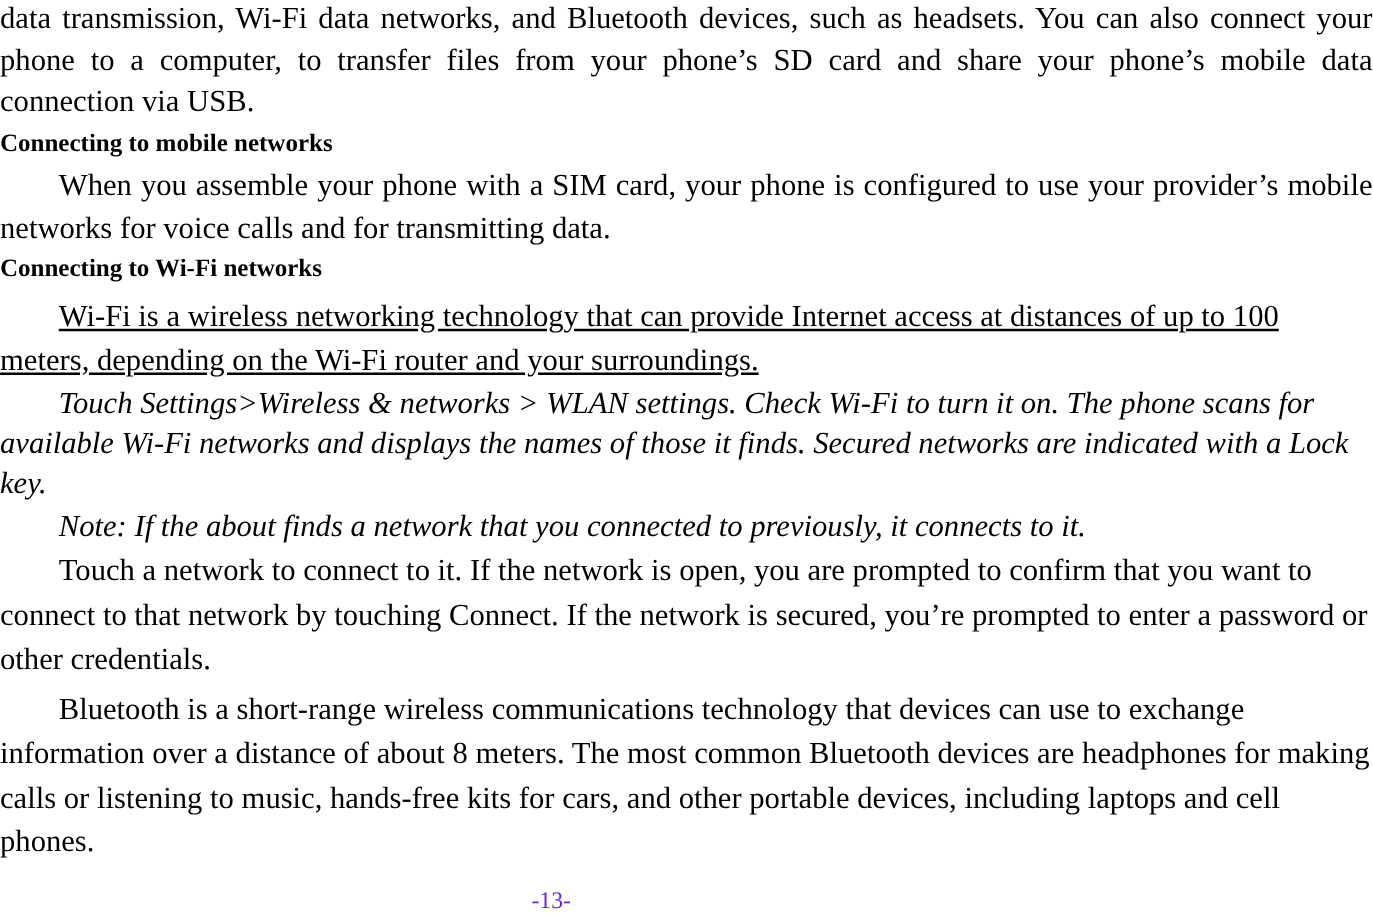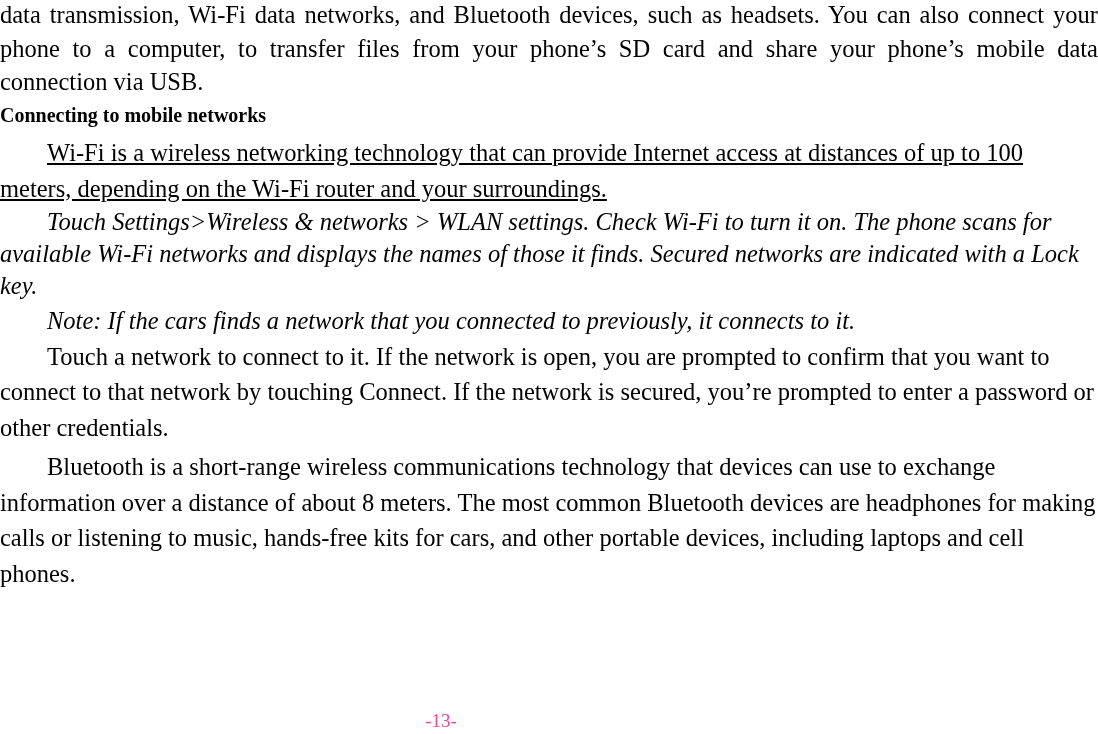--- a/index.html
+++ b/index.html
@@ -81,41 +81,43 @@
 
   .page-number {
     position: absolute;
     left: 0;
     right: 0;
     bottom: 2px;
     text-align: center;
     font-size: 19px;
     line-height: 22px;
     font-family: "Liberation Serif", "DejaVu Serif", serif;
-    color: #ec4899;
+    color: #6d28d9;
     margin-top: 48px;
   }
 </style>
 </head>
 <body>
 
 <div class="page">
   <div class="content">
 
     <p class="para justify blk-intro">data transmission, Wi-Fi data networks, and Bluetooth devices, such as headsets. You can also connect your phone to a computer, to transfer files from your phone’s SD card and share your phone’s mobile data connection via USB.</p>
 
     <h2 class="heading blk-h-mobile">Connecting to mobile networks</h2>
 
+    <p class="para justify indent blk-mobile">When you assemble your phone with a SIM card, your phone is configured to use your provider’s mobile networks for voice calls and for transmitting data.</p>
 
+    <h2 class="heading blk-h-wifi">Connecting to Wi-Fi networks</h2>
 
     <p class="para indent blk-wifi-1">Wi-Fi is a wireless networking technology that can provide Internet access at distances of up to 100 meters, depending on the Wi-Fi router and your surroundings.</p>
 
     <p class="para indent blk-wifi-2">Touch Settings&gt;Wireless &amp; networks &gt; WLAN settings. Check Wi-Fi to turn it on. The phone scans for available Wi-Fi networks and displays the names of those it finds. Secured networks are indicated with a Lock key.</p>
 
-    <p class="note blk-note">Note: If the cars finds a network that you connected to previously, it connects to it.</p>
+    <p class="note blk-note">Note: If the about finds a network that you connected to previously, it connects to it.</p>
 
     <p class="para indent blk-wifi-3">Touch a network to connect to it. If the network is open, you are prompted to confirm that you want to connect to that network by touching Connect. If the network is secured, you’re prompted to enter a password or other credentials.</p>
 
 
     <p class="para indent blk-bt">Bluetooth is a short-range wireless communications technology that devices can use to exchange information over a distance of about 8 meters. The most common Bluetooth devices are headphones for making calls or listening to music, hands-free kits for cars, and other portable devices, including laptops and cell phones.</p>
 
   </div>
 
   <div class="page-number">-13-</div>
 </div>

